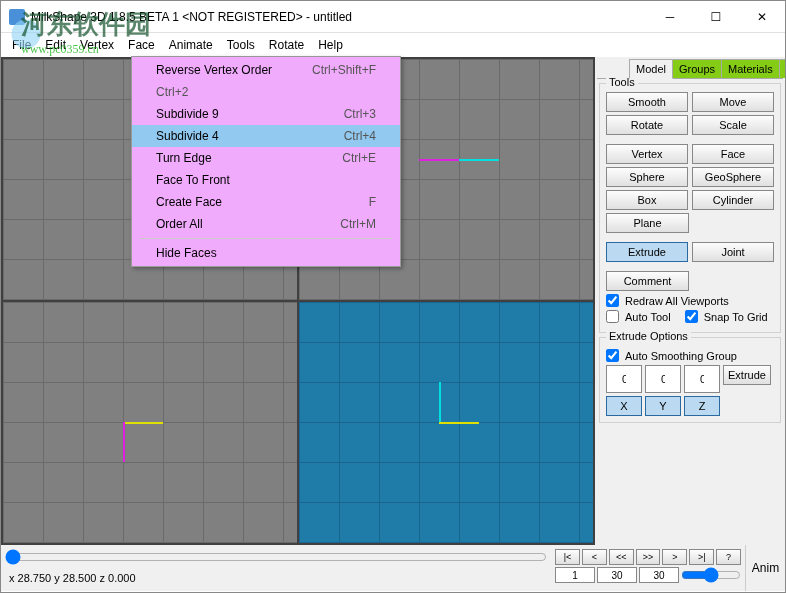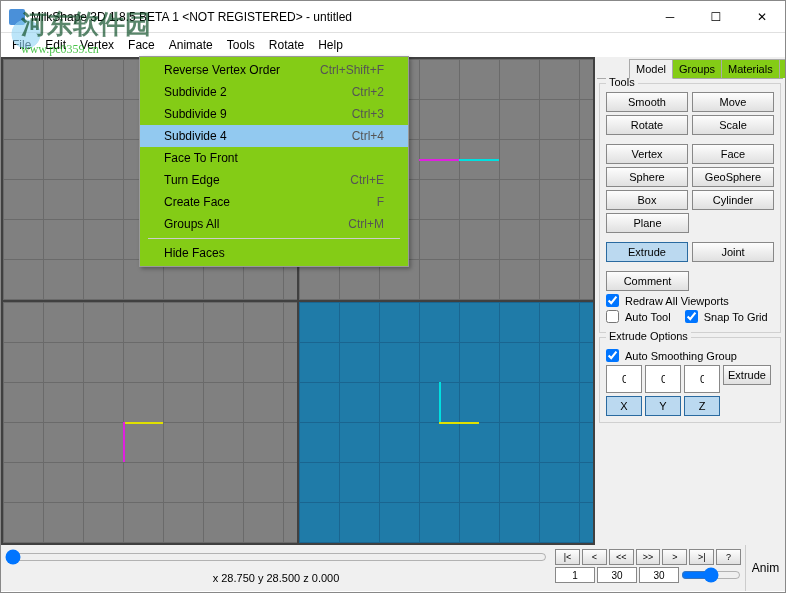--- a/index.html
+++ b/index.html
@@ -35,27 +35,27 @@
 .chkrow input { margin-right: 2px; }
 .chkrow label { font-size: 11px; }
 .inputrow { display: flex; gap: 3px; margin-bottom: 3px; }
 .inputrow input[type=text] { width: 36px; height: 28px; border: 1px solid #888; padding: 0 15px; font-size: 11px; }
 .inputrow .btn { flex: none; width: 48px; }
 .axisbtns { display: flex; gap: 3px; }
 .axisbtns .btn { width: 36px; flex: none; }
 .bottombar { height: 46px; background: #f0f0f0; display: flex; align-items: stretch; }
 .timeline { flex: 1; padding: 2px 4px; }
 .slider { width: 100%; height: 20px; }
-.coords { font-size: 11px; color: #000; padding: 2px 4px; text-align: center; }
+.coords { font-size: 11px; color: #000; padding: 2px 4px; }
 .framectrls { display: flex; gap: 2px; padding: 4px; flex-direction: column; }
 .framectrls .row { display: flex; gap: 2px; }
 .framectrls .btn { width: 24px; height: 16px; font-size: 9px; line-height: 14px; }
 .framectrls input { width: 40px; height: 16px; border: 1px solid #888; font-size: 10px; text-align: center; }
 .animbtn { width: 40px; display: flex; align-items: center; justify-content: center; border-left: 1px solid #ccc; cursor: pointer; }
-.dropdown { position: absolute; top: 55px; left: 138px; width: 270px; background: #84cc16; border: 1px solid #999; box-shadow: 2px 2px 4px rgba(0,0,0,0.3); z-index: 100; padding: 2px 0; }
+.dropdown { position: absolute; top: 55px; left: 130px; width: 270px; background: #f0abfc; border: 1px solid #999; box-shadow: 2px 2px 4px rgba(0,0,0,0.3); z-index: 100; padding: 2px 0; }
 .dropdown .item { display: flex; padding: 4px 24px; cursor: pointer; }
 .dropdown .item.highlighted { background: #92c9f0; }
 .dropdown .item .lbl { flex: 1; }
 .dropdown .item .shortcut { color: #555; }
 .dropdown .sep { height: 1px; background: #ccc; margin: 3px 8px; }
 </style>
 </head>
 <body>
 
 <div class="titlebar">
@@ -207,45 +207,44 @@
   </div>
   <div class="animbtn">Anim</div>
 </div>
 
 <div class="dropdown">
   <div class="item">
       <span class="lbl">Reverse Vertex Order</span>
       <span class="shortcut">Ctrl+Shift+F</span>
     </div>
   <div class="item">
-      <span class="lbl">Subdivide 2</span>
       <span class="shortcut">Ctrl+2</span>
     </div>
   <div class="item">
       <span class="lbl">Subdivide 9</span>
       <span class="shortcut">Ctrl+3</span>
     </div>
   <div class="item highlighted">
       <span class="lbl">Subdivide 4</span>
       <span class="shortcut">Ctrl+4</span>
     </div>
   <div class="item">
+      <span class="lbl">Turn Edge</span>
+      <span class="shortcut">Ctrl+E</span>
+    </div>
+  <div class="item">
       <span class="lbl">Face To Front</span>
       <span class="shortcut"></span>
     </div>
   <div class="item">
-      <span class="lbl">Turn Edge</span>
-      <span class="shortcut">Ctrl+E</span>
-    </div>
-  <div class="item">
       <span class="lbl">Create Face</span>
       <span class="shortcut">F</span>
     </div>
   <div class="item">
-      <span class="lbl">Groups All</span>
+      <span class="lbl">Order All</span>
       <span class="shortcut">Ctrl+M</span>
     </div>
   <div class="sep"></div>
   <div class="item">
       <span class="lbl">Hide Faces</span>
       <span class="shortcut"></span>
     </div>
 </div>
 
 </body></html>

